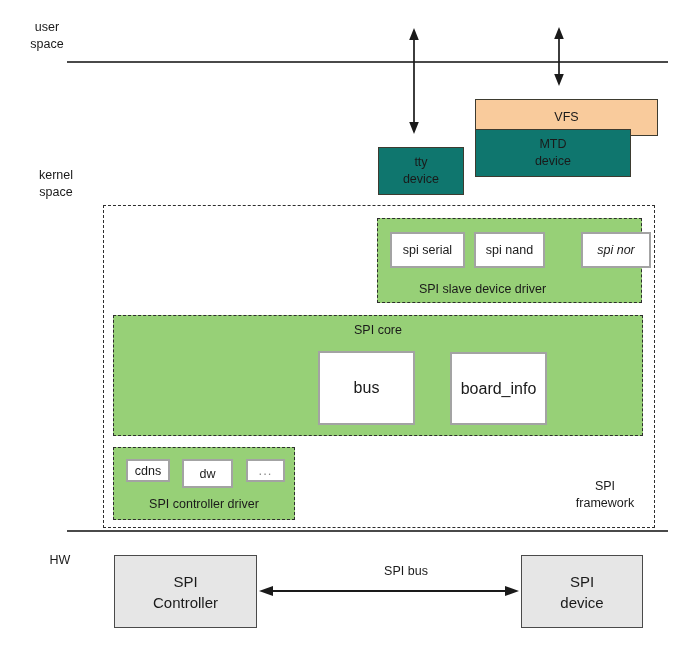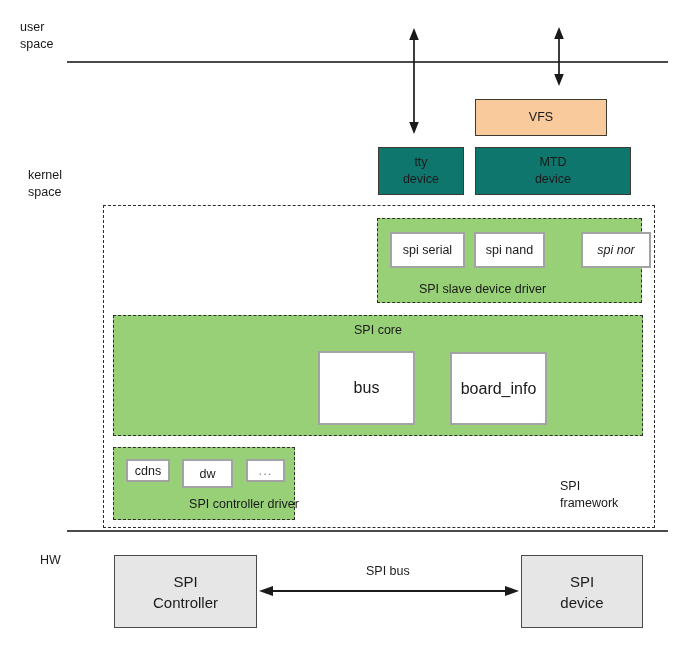--- a/index.html
+++ b/index.html
@@ -8,20 +8,21 @@
     width:687px;height:647px;
     background:#ffffff;
     font-family:"Liberation Sans","DejaVu Sans",sans-serif;
     color:#1a1a1a;
     font-size:12.5px;
     overflow:hidden;
   }
   .lbl{
     position:absolute;
     white-space:pre-line;
+    text-align:center;
     line-height:17px;
   }
   .hline{position:absolute;background:#4a4a4a;}
   .box{
     position:absolute;
     display:flex;align-items:center;justify-content:center;
     text-align:center;white-space:pre-line;line-height:17px;
     box-sizing:border-box;
     border:1px solid #3d3b30;
   }
@@ -73,24 +74,24 @@
     <line x1="9" y1="10" x2="9" y2="96" stroke="#1a1a1a" stroke-width="1.7"></line>
     <polygon points="9,0 4.2,12 13.8,12" fill="#1a1a1a"></polygon>
     <polygon points="9,106 4.2,94 13.8,94" fill="#1a1a1a"></polygon>
   </svg>
   <svg style="left:550px;top:27px;" width="18" height="59">
     <line x1="9" y1="9" x2="9" y2="50" stroke="#1a1a1a" stroke-width="1.7"></line>
     <polygon points="9,0 4.2,12 13.8,12" fill="#1a1a1a"></polygon>
     <polygon points="9,59 4.2,47 13.8,47" fill="#1a1a1a"></polygon>
   </svg>
 
-  <div class="box orange" style="left:475px;top:99px;width:132px;height:37px;">VFS</div>
+  <div class="box orange" style="left:475px;top:99px;width:183px;height:37px;">VFS</div>
   <div class="box yellow" style="left:378px;top:147px;width:86px;height:48px;">tty
 device</div>
-  <div class="box yellow" style="left:475px;top:147px;width:156px;height:48px;">MTD
+  <div class="box yellow" style="left:475px;top:129px;width:156px;height:48px;">MTD
 device</div>
 
   <div class="frame-dashed" style="left:103px;top:205px;width:552px;height:323px;"></div>
   <div class="lbl" style="left:560px;top:478px;width:90px;">SPI
 framework</div>
 
   <div class="green-dashed" style="left:377px;top:218px;width:265px;height:85px;"></div>
   <div class="module" style="left:390px;top:232px;width:75px;height:36px;">spi serial</div>
   <div class="module" style="left:474px;top:232px;width:71px;height:36px;">spi nand</div>
   <div class="module" style="left:581px;top:232px;width:70px;height:36px;font-style:italic;">spi nor</div>
@@ -98,21 +99,21 @@
 
   <div class="green-dashed" style="left:113px;top:315px;width:530px;height:121px;"></div>
   <div class="section-lbl" style="left:113px;top:323px;width:530px;">SPI core</div>
   <div class="module module-lg" style="left:318px;top:351px;width:97px;height:74px;">bus</div>
   <div class="module module-lg" style="left:450px;top:352px;width:97px;height:73px;">board_info</div>
 
   <div class="green-dashed" style="left:113px;top:447px;width:182px;height:73px;"></div>
   <div class="module" style="left:126px;top:459px;width:44px;height:23px;">cdns</div>
   <div class="module" style="left:182px;top:459px;width:51px;height:29px;text-align:right;">dw</div>
   <div class="module dots" style="left:246px;top:459px;width:39px;height:23px;">...</div>
-  <div class="section-lbl" style="left:113px;top:497px;width:182px;margin-left:40px;">SPI controller driver</div>
+  <div class="section-lbl" style="left:113px;top:497px;width:182px;">SPI controller driver</div>
 
   <div class="box graybox" style="left:114px;top:555px;width:143px;height:73px;">SPI
 Controller</div>
   <div class="box graybox" style="left:521px;top:555px;width:122px;height:73px;">SPI
 device</div>
 
   <svg style="left:257px;top:582px;" width="264" height="18">
     <line x1="14" y1="9" x2="250" y2="9" stroke="#1a1a1a" stroke-width="2"></line>
     <polygon points="2,9 16,4 16,14" fill="#1a1a1a"></polygon>
     <polygon points="262,9 248,4 248,14" fill="#1a1a1a"></polygon>

